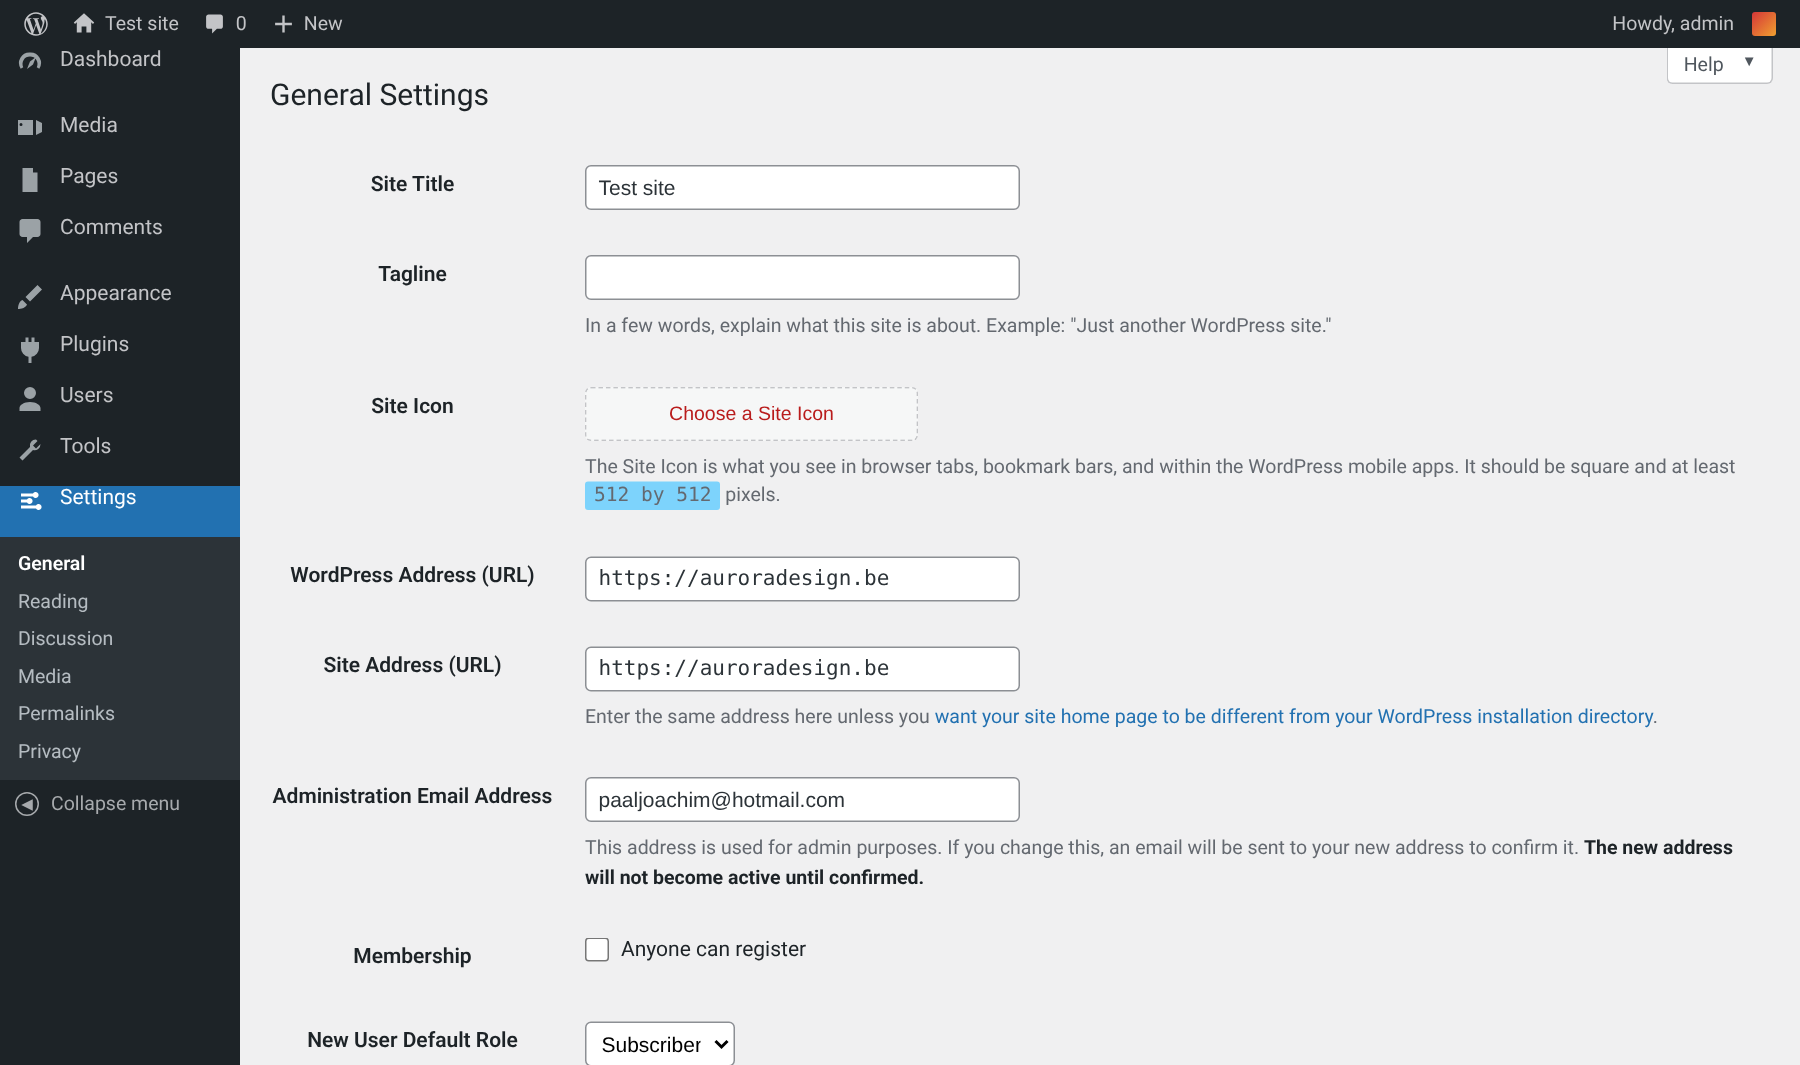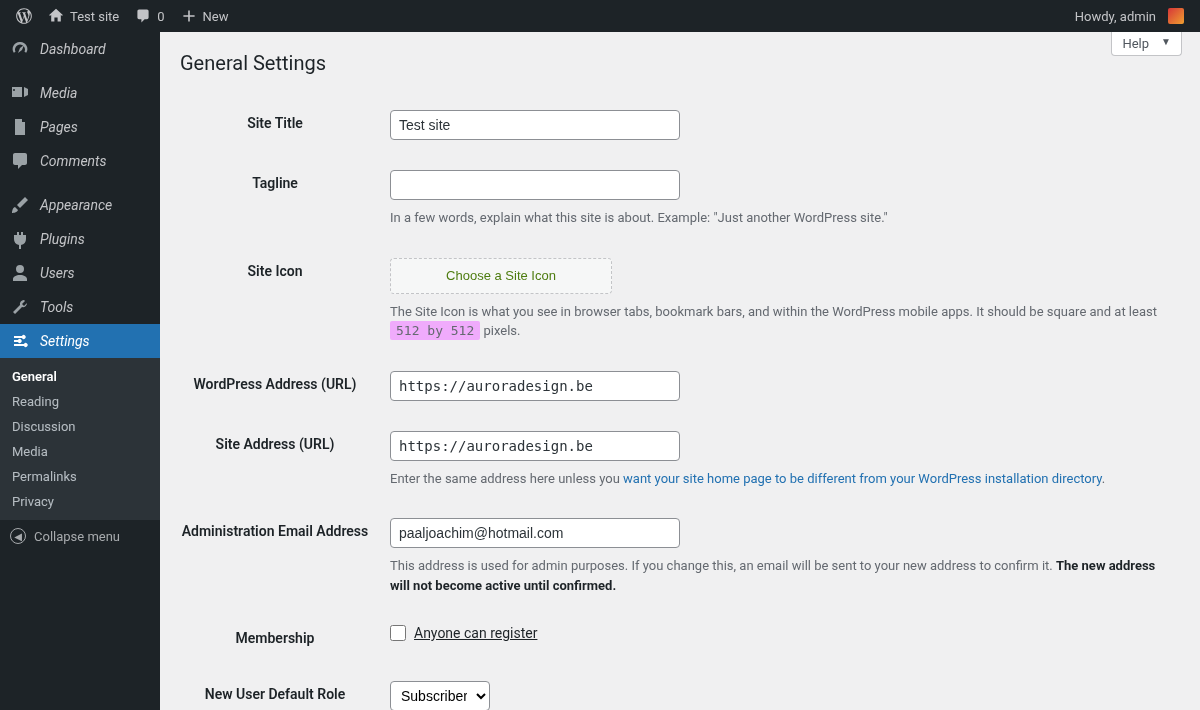--- a/index.html
+++ b/index.html
@@ -46,28 +46,27 @@
   .adminmenu {
     position: fixed; top:32px; bottom:0; left:0;
     width: 160px;
     background:#1d2327;
     color:#c3c4c7;
     font-size:14px;
     overflow:visible;
   }
   .adminmenu ul { list-style:none; }
   .adminmenu li.menu-top {
-    display:flex; align-items:center;
+    display:flex; align-items:flex-start;
     height:34px;
     padding:0 10px;
     gap:10px;
     cursor:pointer;
     color:#c3c4c7;
     position:relative;
-    font-style:italic;
   }
   .adminmenu li.menu-sep { height:10px; }
   .menu-icon { width:20px; height:20px; display:flex; align-items:center; justify-content:center; color:rgba(240,246,252,.6);}
   .menu-icon svg { width:20px; height:20px; fill:currentColor; }
   .adminmenu li.current {
     background:#2271b1;
     color:#fff;
   }
   .adminmenu li.current .menu-icon{ color:#fff;}
   .adminmenu li.current::after {
@@ -160,41 +159,41 @@
   p.description {
     font-size:13px;
     color:#646970;
     margin-top:8px;
     line-height:1.5;
     max-width: 830px;
   }
   p.description strong { color:#1d2327; }
   p.description a { color:#2271b1; cursor:pointer; }
   code.inline {
-    background:#f0abfc;
+    background:#7dd3fc;
     padding:2px 6px;
     font-family: Consolas, Monaco, monospace;
     font-size:13px;
     border-radius:2px;
   }
 
   .site-icon-button {
     display:inline-flex; align-items:center; justify-content:center;
     width:222px; height:36px;
     border:1px dashed #c3c4c7;
     border-radius:4px;
     background:#f6f7f7;
-    color:#4d7c0f;
+    color:#b91c1c;
     font-size:13px;
     cursor:pointer;
   }
 
   select.small { width:100px; height:30px; border:1px solid #8c8f94; border-radius:4px; background:#fff; font-size:14px; padding:0 6px; cursor:pointer; position:relative;}
 
-  label.cb { display:flex; align-items:center; gap:8px; font-size:14px; color:#1d2327;text-decoration:underline; }
+  label.cb { display:flex; align-items:center; gap:8px; font-size:14px; color:#1d2327; }
   label.cb input[type=checkbox] { width:16px; height:16px; border:1px solid #8c8f94; border-radius:4px; cursor:pointer;}
 </style>
 </head>
 <body>
 
 <div class="adminbar">
   <div class="adminbar-left">
     <div class="ab-item">
       <span class="ab-icon">
         <svg viewBox="0 0 20 20">

